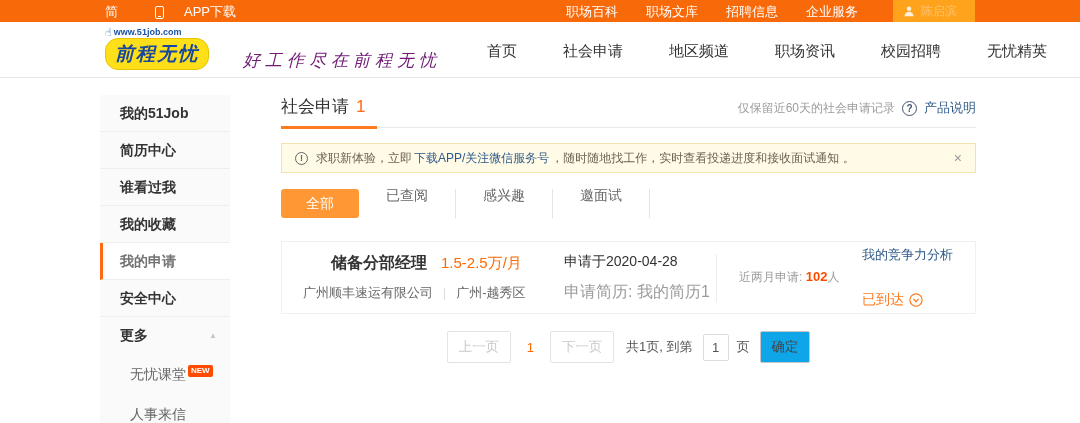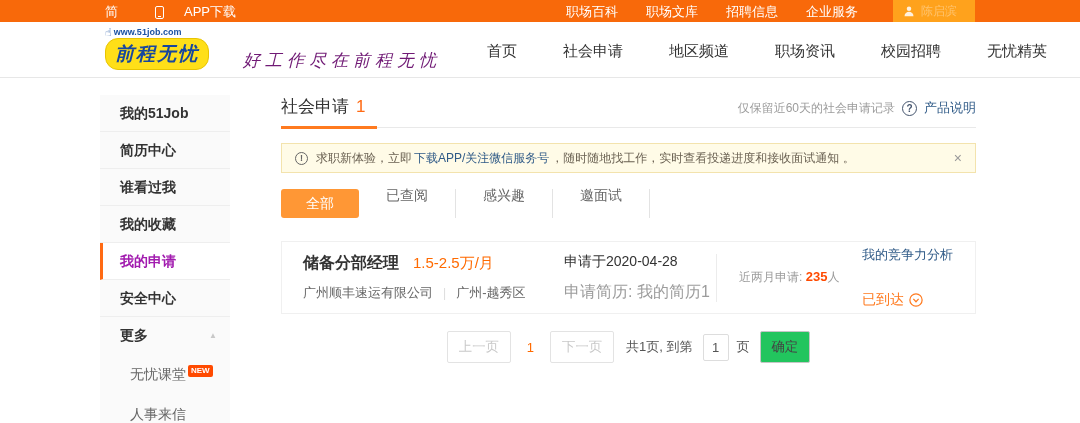--- a/index.html
+++ b/index.html
@@ -26,21 +26,21 @@
   .hand-ic { font-size:11px; color:#1b52a3; }
   .logo-box { margin-top:1px; background:#ffdf18; border:1px solid #e8c400; border-radius:13px; padding:2px 9px; font-size:19px; font-weight:bold; font-style:italic; color:#17479f; letter-spacing:2px; white-space:nowrap; }
   .tagline { position:absolute; left:243px; top:27px; font-family:"DejaVu Serif","Liberation Serif",serif; font-style:italic; font-size:17px; color:#701a75; letter-spacing:5px; }
   .nav { position:absolute; left:487px; top:20px; display:flex; gap:46px; font-size:15px; color:#333; }
   .nav span { cursor:pointer; white-space:nowrap; }
 
   
   .sidebar { position:absolute; left:100px; top:95px; width:130px; background:#fafafa; }
   .sb-item { height:37px; line-height:37px; padding-left:20px; font-size:14px; font-weight:bold; color:#333; cursor:pointer; position:relative; }
   .sb-item.sep { border-bottom:1px solid #eeeeee; }
-  .sb-item.active { background:#fff; border-left:3px solid #ff6a13; padding-left:17px; color:#a21caf; }
+  .sb-item.active { background:#fff; border-left:3px solid #ff6a13; padding-left:17px; color:#737373; }
   .sb-arrow { position:absolute; right:13px; top:0; font-size:8px; color:#c8c8c8; }
   .sb-sub { height:40px; line-height:40px; padding-left:30px; font-size:14px; font-weight:normal; color:#666; cursor:pointer; position:relative; white-space:nowrap; }
   .new-badge { display:inline-block; background:#ff4a00; color:#fff; font-size:8px; font-weight:bold; line-height:10px; padding:1px 3px; border-radius:2px; vertical-align:6px; margin-left:2px; }
 
   
   .main { position:absolute; left:281px; top:95px; width:695px; }
   .main-head { position:relative; height:33px; border-bottom:1px solid #e9e9e9; display:flex; align-items:flex-start; justify-content:space-between; }
   .main-head::after { content:""; position:absolute; left:0; bottom:-2px; width:96px; height:3px; background:#ff7a1f; }
   .mh-title { font-size:17px; color:#333; }
   .mh-count { color:#ff6a13; margin-left:7px; font-size:17px; }
@@ -55,42 +55,42 @@
   .notice .close { margin-left:auto; color:#999; font-size:14px; cursor:pointer; line-height:14px; }
 
   .tabs { margin-top:16px; display:flex; height:29px; }
   .tab-active { width:78px; height:29px; background:#ff9735; border-radius:3px; color:#fff; font-size:14px; display:flex; align-items:center; justify-content:center; cursor:pointer; }
   .tab { font-size:14px; color:#666; padding:0 27px; line-height:13px; border-right:1px solid #e3e3e3; cursor:pointer; }
   .tab:first-of-type { margin-left:9px; }
 
   .card { margin-top:23px; height:73px; border:1px solid #f0f0f0; display:flex; align-items:center; }
   .c1 { padding-left:21px; width:282px; }
   .job-line { display:flex; align-items:baseline; }
-  .job-title { font-size:16px; font-weight:bold; color:#333; cursor:pointer; }
+  .job-title { font-size:16px; font-weight:bold; color:#333; cursor:pointer;margin-left:28px; }
   .job-salary { font-size:15px; color:#ff6a00; margin-left:14px; }
   .job-sub { margin-top:10px; font-size:13px; color:#666; display:flex; align-items:center; }
   .vsep { color:#ddd; margin:0 10px; font-size:12px; }
   .c2 { width:152px; }
   .ap-date { font-size:14px; color:#333; }
   .ap-resume { margin-top:11px; font-size:16px; color:#9c9c9c; }
   .vdiv { width:1px; height:48px; background:#ececec; margin:0 22px 0 0; }
   .c3 { width:123px; font-size:12px; color:#9c9c9c; }
   .c3 b { color:#ff4a00; font-size:13px; }
   .c4 { }
   .comp-link { font-size:13px; color:#2f5a87; cursor:pointer; }
   .status-row { margin-top:27px; display:flex; align-items:center; gap:5px; color:#ff7a1f; font-size:14px; cursor:pointer; }
   .chev-ic { width:14px; height:14px; }
 
   .pagination { margin-top:17px; display:flex; align-items:center; justify-content:center; font-size:13px; }
   .pg-btn { border:1px solid #e3e3e3; background:#fff; color:#c9c9c9; padding:6px 11px; border-radius:2px; cursor:default; }
   .pg-cur { color:#ff6a00; margin:0 16px; }
   .pg-info { color:#555; margin:0 10px 0 12px; }
   .pg-input { width:26px; height:27px; border:1px solid #ddd; border-radius:2px; text-align:center; color:#555; font-size:13px; }
   .pg-suffix { color:#555; margin:0 10px 0 8px; }
-  .pg-confirm { border:1px solid #c6c6c6; background:#22c55e; color:#444; padding:6px 11px; border-radius:2px; cursor:pointer; }
+  .pg-confirm { border:1px solid #c6c6c6; background:#0ea5e9; color:#444; padding:6px 11px; border-radius:2px; cursor:pointer; }
 </style>
 </head>
 <body>
 
 <div class="page">
 
   <div class="topbar">
     <span class="lang">简</span>
     <span class="appdl">
       <span class="phone-ic"></span>
@@ -186,21 +186,21 @@
           <span class="vsep">|</span>
           <span>广州-越秀区</span>
         </div>
       </div>
       <div class="c2">
         <div class="ap-date">申请于2020-04-28</div>
         <div class="ap-resume">申请简历: 我的简历1</div>
       </div>
       <div class="vdiv"></div>
       <div class="c3">
-        <span>近两月申请: </span><b>235</b><span>人</span>
+        <span>近两月申请: </span><b>102</b><span>人</span>
       </div>
       <div class="c4">
         <div class="comp-link">我的竞争力分析</div>
         <div class="status-row">
           <span>已到达</span>
           <svg class="chev-ic" viewBox="0 0 16 16">
             <circle cx="8" cy="8" r="7" fill="none" stroke="#ff7a1f" stroke-width="1.4"></circle>
             <polyline points="5,6.8 8,10 11,6.8" fill="none" stroke="#ff7a1f" stroke-width="1.4"></polyline>
           </svg>
         </div>

